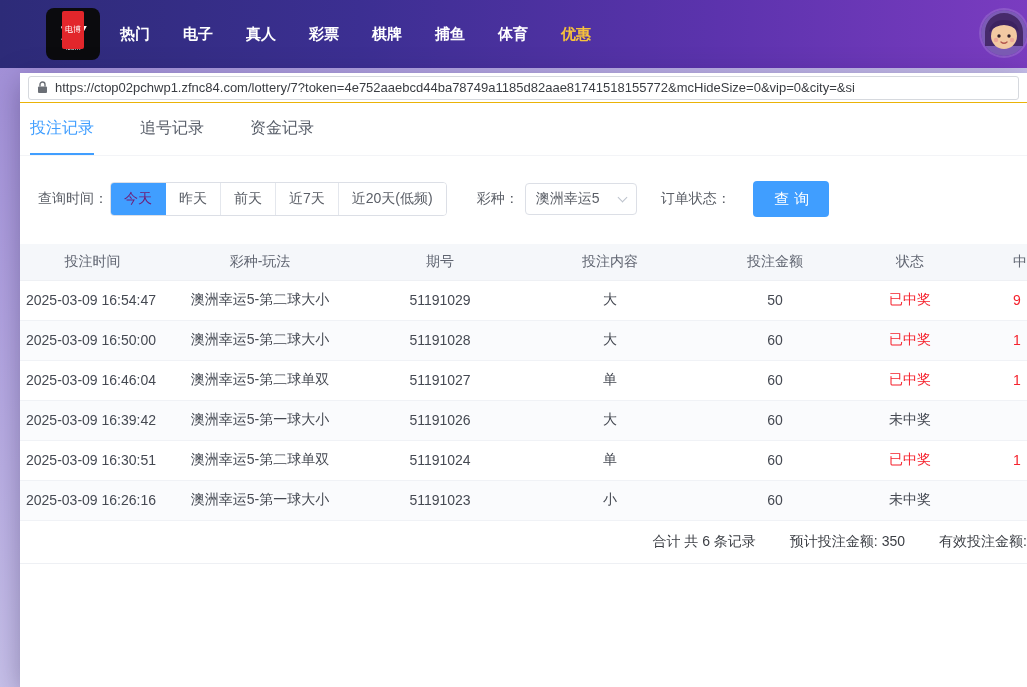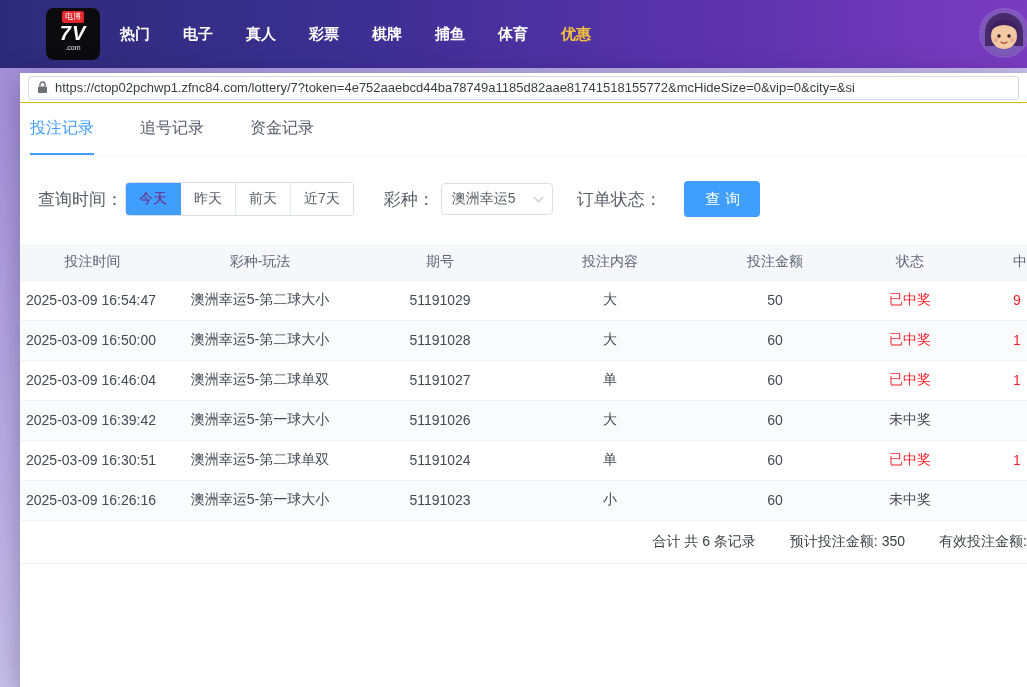--- a/index.html
+++ b/index.html
@@ -9,21 +9,21 @@
     font-family:"Liberation Sans","DejaVu Sans",sans-serif;
     background:linear-gradient(150deg,#9f8cd6 0%,#b2a4e1 25%,#c9c3eb 55%,#e7e9f6 85%,#f2f4fb 100%);
   }
   
   .navbar{position:absolute;top:0;left:0;width:100%;height:68px;
     background:linear-gradient(90deg,#2d2b78 0%,#3c2f92 35%,#5c33ad 70%,#7a3cc0 100%);
     display:flex;align-items:center;}
   .logo{width:54px;height:52px;background:#0b0b0e;border-radius:8px;margin-left:46px;
     position:relative;flex:none;text-align:center;cursor:pointer;}
   .logo-tag{position:absolute;top:3px;left:50%;transform:translateX(-50%);
-    background:#e2262b;color:#fff;font-size:8px;line-height:10px;padding:1px 3px;border-radius:2px;white-space:nowrap;}
+    background:#e2262b;color:#fff;font-size:8px;line-height:10px;padding:14px 3px;border-radius:2px;white-space:nowrap;}
   .logo-main{margin-top:15px;color:#fff;font-size:20px;font-weight:bold;font-style:italic;line-height:21px;letter-spacing:1px;}
   .logo-sub{color:#e8e8e8;font-size:7px;line-height:8px;}
   .nav-items{display:flex;gap:33px;margin-left:20px;}
   .nav-item{color:#fff;font-size:15px;font-weight:bold;cursor:pointer;white-space:nowrap;}
   .nav-item.highlight{color:#f7c23c;}
   .avatar{position:absolute;right:0;top:10px;width:46px;height:46px;border-radius:50%;overflow:hidden;cursor:pointer;box-shadow:0 0 0 2px rgba(255,255,255,.15);}
   
   .window{position:absolute;left:20px;top:73px;width:1007px;height:614px;background:#fff;
     box-shadow:0 8px 28px rgba(25,15,60,.35);display:flex;flex-direction:column;overflow:hidden;}
   .titlebar{height:27px;background:#f7f8f9;display:flex;align-items:center;padding-left:10px;flex:none;}
@@ -35,21 +35,21 @@
   .urlbar{height:30px;background:#fff;border-bottom:1px solid #eab308;display:flex;align-items:center;padding:0 8px;flex:none;}
   .url-field{flex:1;height:24px;border:1px solid #d6d9de;border-radius:3px;display:flex;align-items:center;padding:0 8px;background:#fff;cursor:text;overflow:hidden;}
   .lock{flex:none;margin-right:7px;display:flex;}
   .url-text{font-size:13px;color:#3a3d42;white-space:nowrap;overflow:hidden;}
   
   .page{flex:1;background:#fff;overflow:hidden;}
   .tabs{height:53px;display:flex;align-items:stretch;padding:0 10px;border-bottom:1px solid #f3f4f7;}
   .tab{display:flex;align-items:center;font-size:16px;color:#585e69;margin-right:46px;border-bottom:2px solid transparent;cursor:pointer;}
   .tab.active{color:#409eff;border-bottom-color:#409eff;}
   .filters{margin-top:25px;padding:0 18px;display:flex;align-items:center;}
-  .f-label{font-size:17px;color:#5a5e66;white-space:nowrap;}
+  .f-label{font-size:14px;color:#5a5e66;white-space:nowrap;}
   .btn-group{display:flex;border:1px solid #dcdfe6;border-radius:4px;overflow:hidden;margin-left:2px;}
   .bg-btn{height:32px;line-height:30px;padding:0 13px;font-size:14px;color:#5a5e66;background:#fff;
     border-right:1px solid #e4e7ed;cursor:pointer;white-space:nowrap;}
   .bg-btn:last-child{border-right:none;}
   .bg-btn.active{background:#409eff;color:#701a75;border-right-color:#409eff;}
   .ml30{margin-left:30px;} .ml24{margin-left:24px;}
   .select{height:32px;border:1px solid #dcdfe6;border-radius:4px;display:flex;align-items:center;
     justify-content:space-between;padding:0 10px;margin-left:6px;cursor:pointer;background:#fff;}
   .select.lottery{width:112px;} .select.status{width:94px;}
   .select .val{font-size:14px;color:#5a5e66;white-space:nowrap;}
@@ -125,20 +125,21 @@
       <div class="tab">资金记录</div>
     </div>
 
     <div class="filters">
       <span class="f-label">查询时间：</span>
       <div class="btn-group">
         <div class="bg-btn active">今天</div>
         <div class="bg-btn">昨天</div>
         <div class="bg-btn">前天</div>
         <div class="bg-btn">近7天</div>
+        <div class="bg-btn">近20天(低频)</div>
       </div>
       <span class="f-label ml30">彩种：</span>
       <div class="select lottery">
         <span class="val">澳洲幸运5</span>
         <span class="chevron"></span>
       </div>
       <span class="f-label ml24">订单状态：</span>
       <button class="search-btn">查询</button>
     </div>
 

